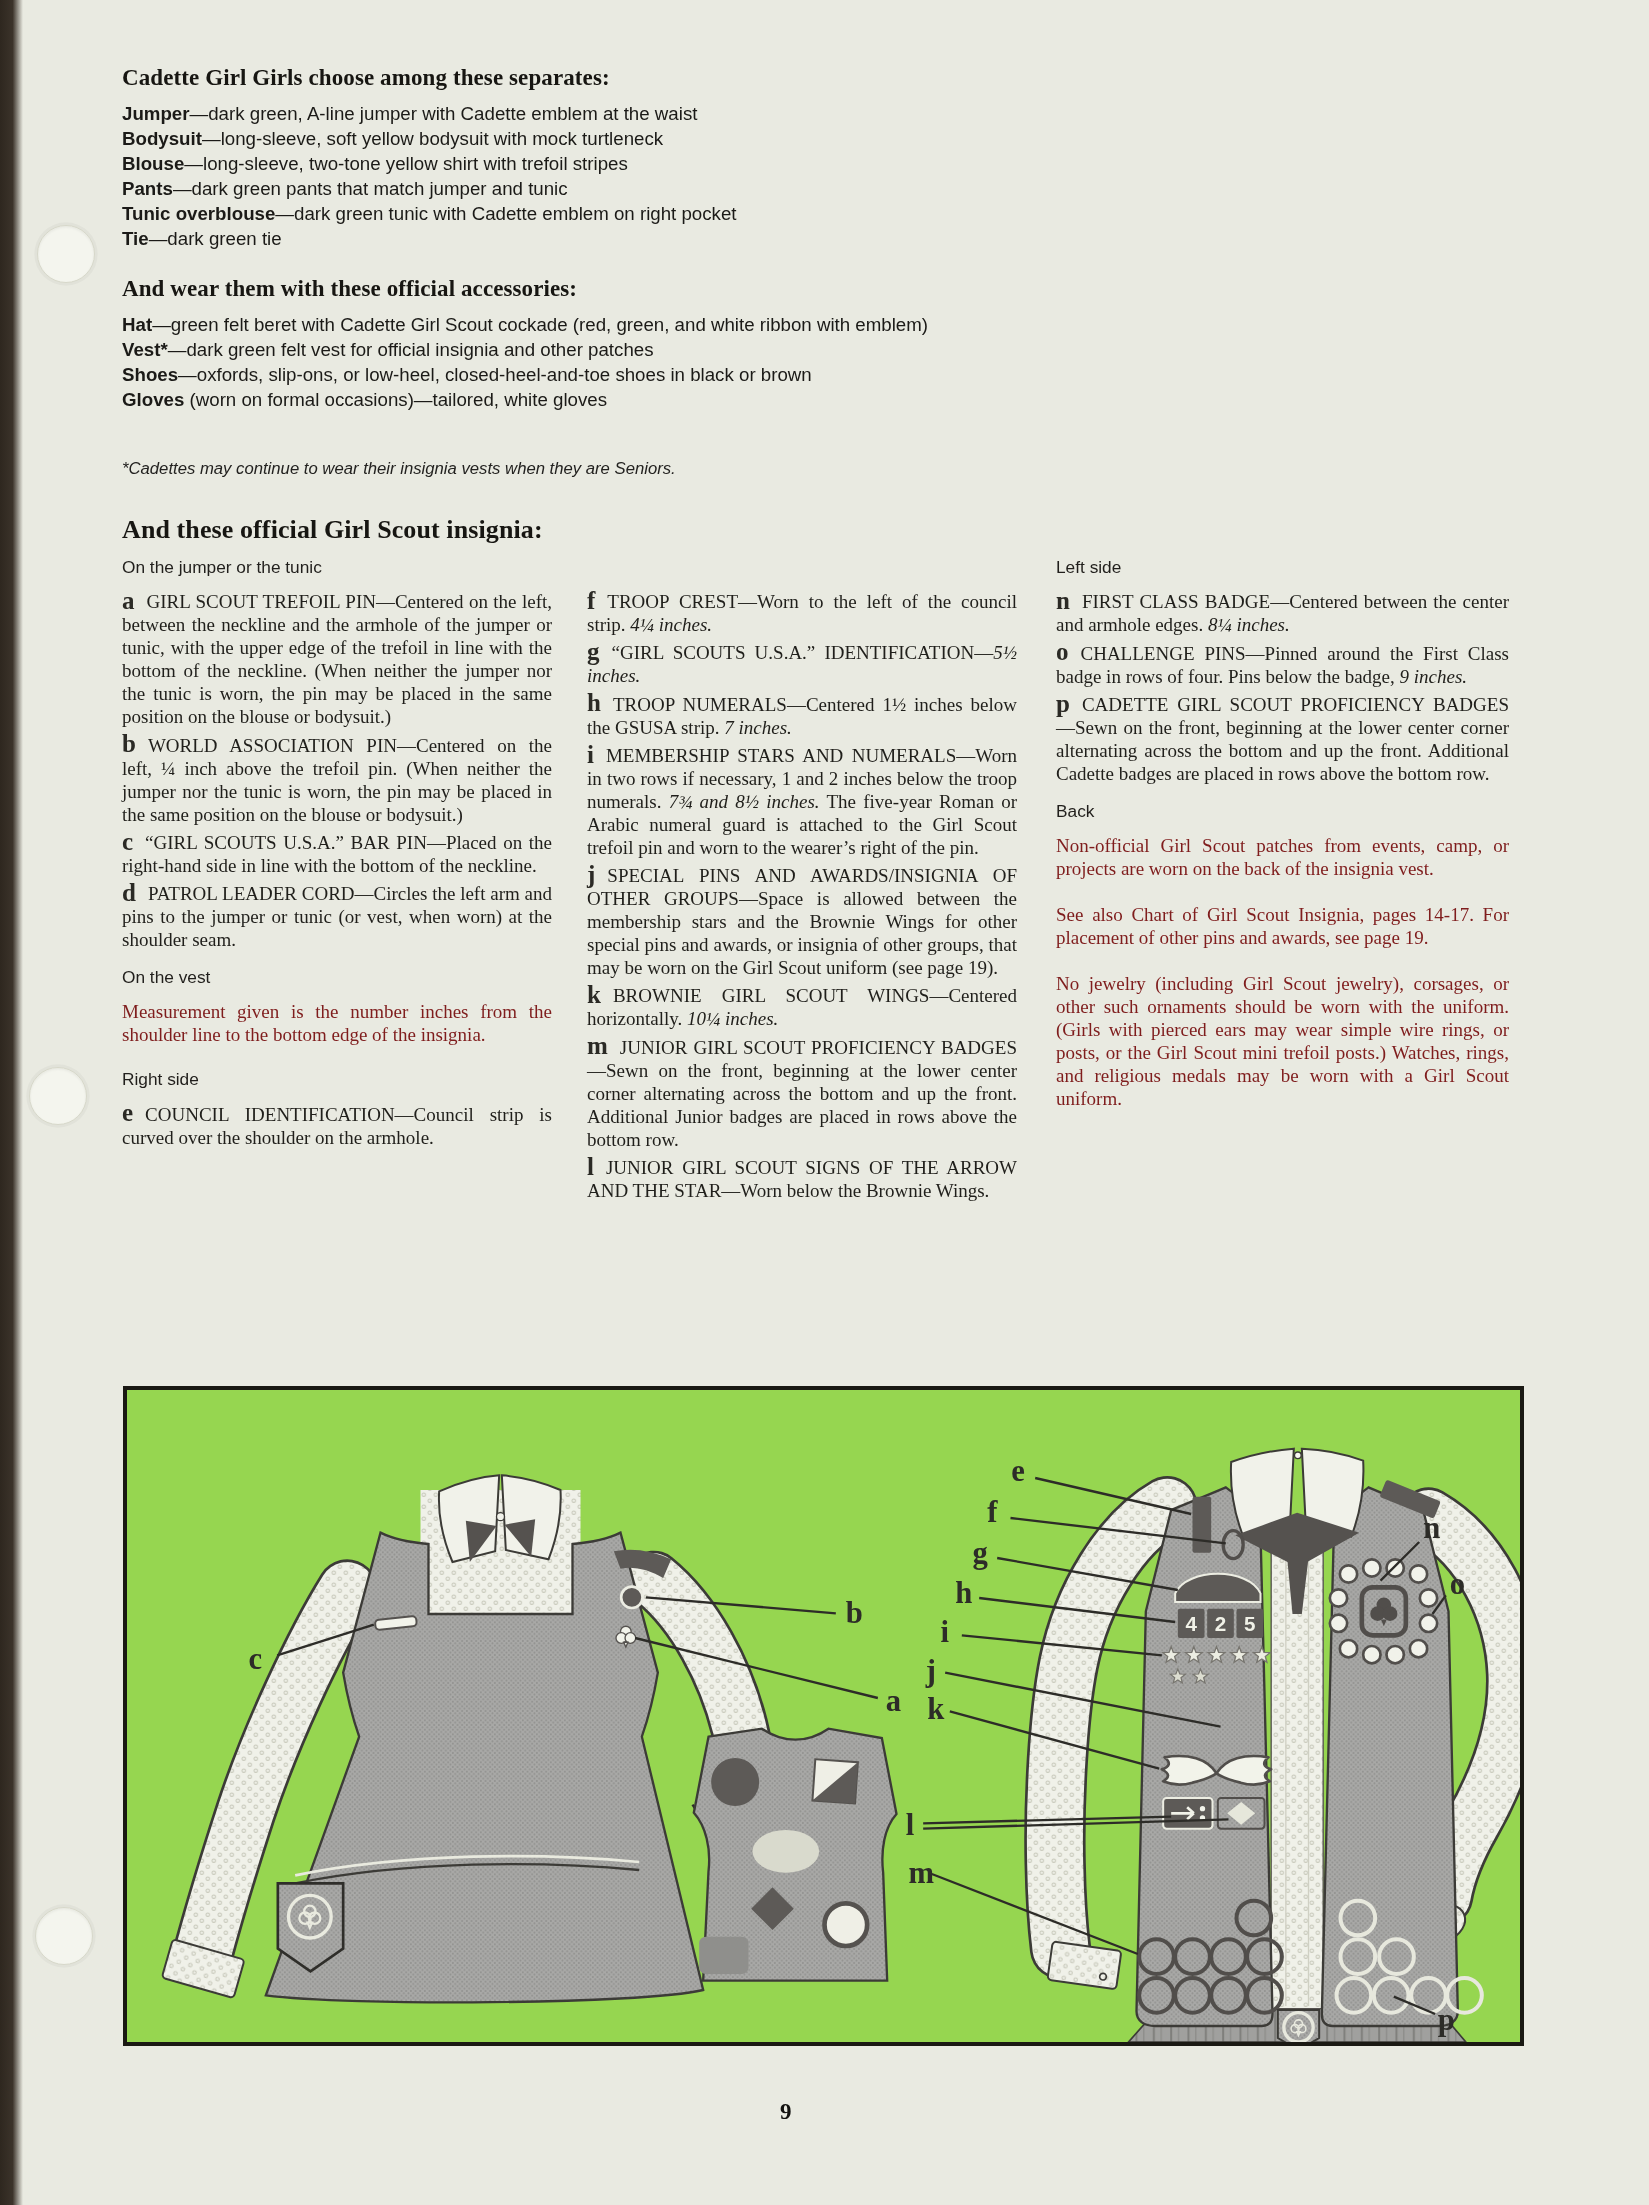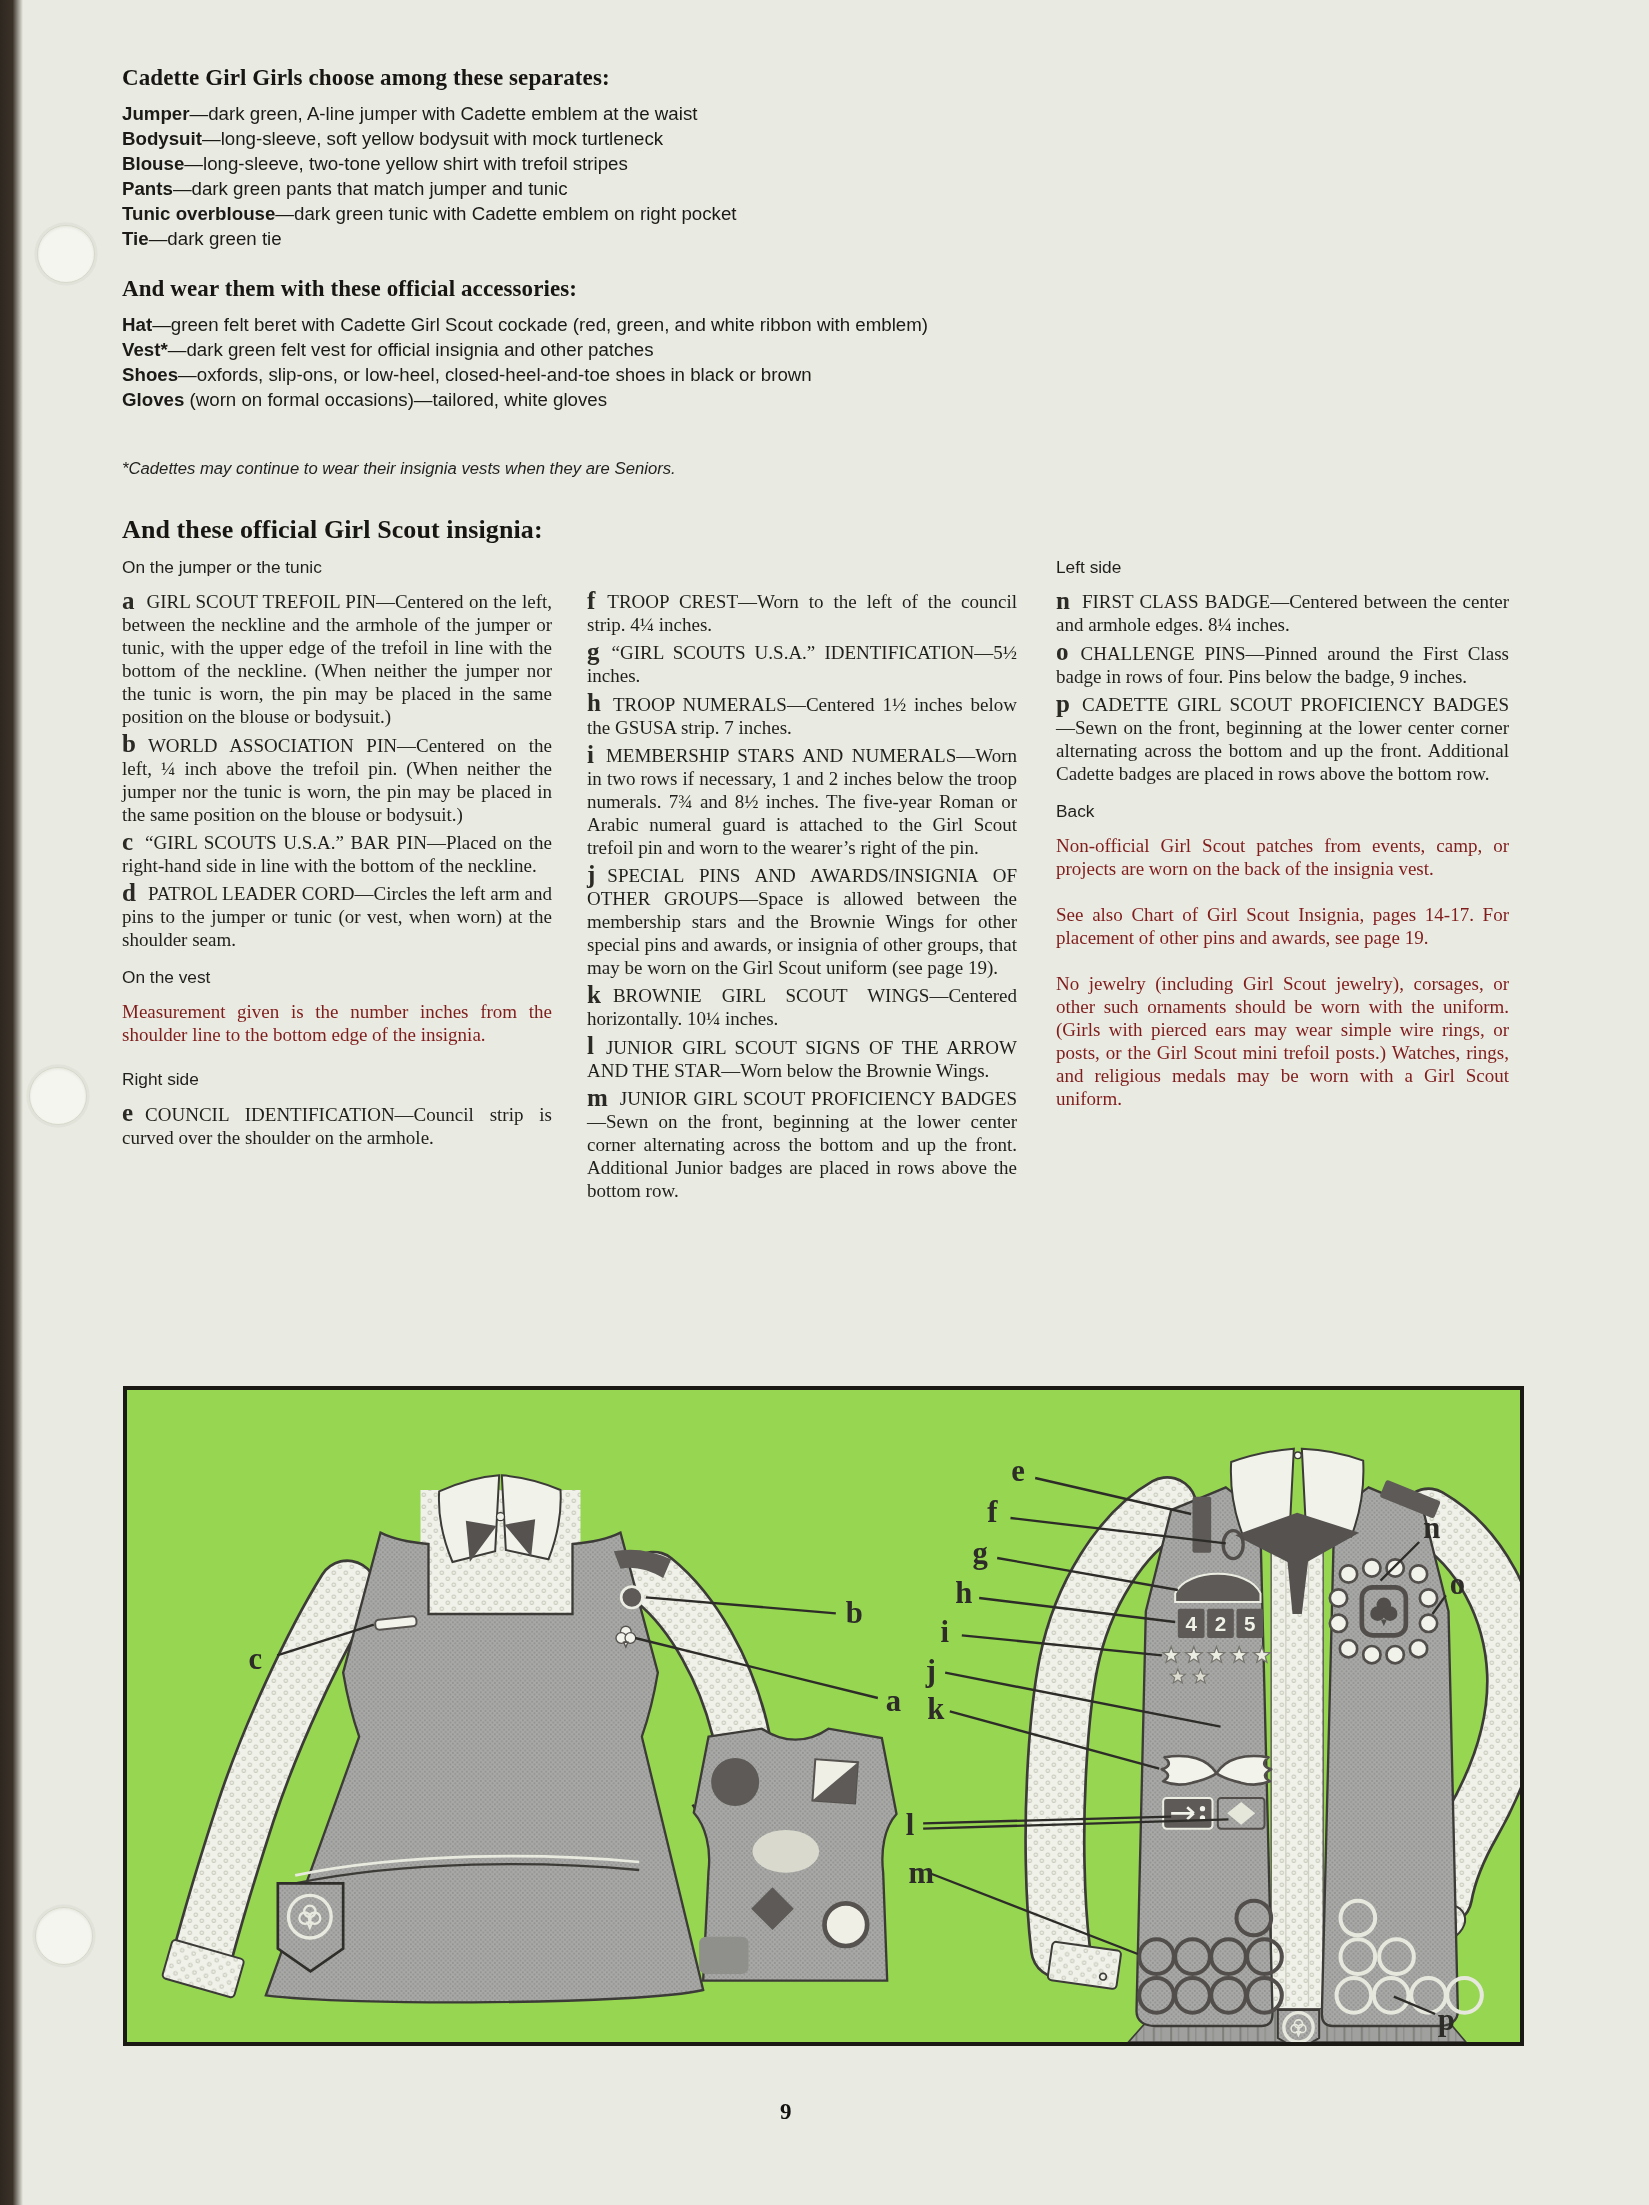--- a/index.html
+++ b/index.html
@@ -60,21 +60,21 @@
   .col-subhead:first-child{margin-top:0;}
   .entry{
     margin:0 0 5.3px 0;
     font:19px/23px "Liberation Serif", serif;
     text-align:justify;color:#201f1b;
   }
   .entry-letter{
     font-weight:bold;font-size:25px;line-height:0;
     margin-right:12px;position:relative;top:0.7px;color:#2b2a25;
   }
-  .ital{}
+  .ital{font-style:italic;}
   .col-para{
     margin:0 0 23px 0;
     font:19px/23px "Liberation Serif", serif;
     text-align:justify;color:#7f1d1d;
   }
   .col-para:last-child{margin-bottom:0;}
 
   .figure-panel{
     position:absolute;left:123px;top:1386px;
     width:1393px;height:652px;
@@ -132,22 +132,22 @@
         <div class="col-subhead">Right side</div>
         <p class="entry"><span class="entry-letter">e</span><span>COUNCIL IDENTIFICATION—Council strip is curved over the shoulder on the armhole.</span></p>
       </div>
     <div class="insignia-col pad-top">
         <p class="entry"><span class="entry-letter">f</span><span>TROOP CREST—Worn to the left of the council strip. </span><span class="ital">4¼ inches.</span></p>
         <p class="entry"><span class="entry-letter">g</span><span>“GIRL SCOUTS U.S.A.” IDENTIFICATION—</span><span class="ital">5½ inches.</span></p>
         <p class="entry"><span class="entry-letter">h</span><span>TROOP NUMERALS—Centered 1½ inches below the GSUSA strip. </span><span class="ital">7 inches.</span></p>
         <p class="entry"><span class="entry-letter">i</span><span>MEMBERSHIP STARS AND NUMERALS—Worn in two rows if necessary, 1 and 2 inches below the troop numerals. </span><span class="ital">7¾ and 8½ inches.</span><span> The five-year Roman or Arabic numeral guard is attached to the Girl Scout trefoil pin and worn to the wearer’s right of the pin.</span></p>
         <p class="entry"><span class="entry-letter">j</span><span>SPECIAL PINS AND AWARDS/INSIGNIA OF OTHER GROUPS—Space is allowed between the membership stars and the Brownie Wings for other special pins and awards, or insignia of other groups, that may be worn on the Girl Scout uniform (see page 19).</span></p>
         <p class="entry"><span class="entry-letter">k</span><span>BROWNIE GIRL SCOUT WINGS—Centered horizontally. </span><span class="ital">10¼ inches.</span></p>
+        <p class="entry"><span class="entry-letter">m</span><span>JUNIOR GIRL SCOUT PROFICIENCY BADGES—Sewn on the front, beginning at the lower center corner alternating across the bottom and up the front. Additional Junior badges are placed in rows above the bottom row.</span></p>
         <p class="entry"><span class="entry-letter">l</span><span>JUNIOR GIRL SCOUT SIGNS OF THE ARROW AND THE STAR—Worn below the Brownie Wings.</span></p>
-        <p class="entry"><span class="entry-letter">m</span><span>JUNIOR GIRL SCOUT PROFICIENCY BADGES—Sewn on the front, beginning at the lower center corner alternating across the bottom and up the front. Additional Junior badges are placed in rows above the bottom row.</span></p>
       </div>
     <div class="insignia-col">
         <div class="col-subhead">Left side</div>
         <p class="entry"><span class="entry-letter">n</span><span>FIRST CLASS BADGE—Centered between the center and armhole edges. </span><span class="ital">8¼ inches.</span></p>
         <p class="entry"><span class="entry-letter">o</span><span>CHALLENGE PINS—Pinned around the First Class badge in rows of four. Pins below the badge, </span><span class="ital">9 inches.</span></p>
         <p class="entry"><span class="entry-letter">p</span><span>CADETTE GIRL SCOUT PROFICIENCY BADGES—Sewn on the front, beginning at the lower center corner alternating across the bottom and up the front. Additional Cadette badges are placed in rows above the bottom row.</span></p>
         <div class="col-subhead">Back</div>
         <p class="col-para">Non-official Girl Scout patches from events, camp, or projects are worn on the back of the insignia vest.</p>
         <p class="col-para">See also Chart of Girl Scout Insignia, pages 14-17. For placement of other pins and awards, see page 19.</p>
         <p class="col-para">No jewelry (including Girl Scout jewelry), corsages, or other such ornaments should be worn with the uniform. (Girls with pierced ears may wear simple wire rings, or posts, or the Girl Scout mini trefoil posts.) Watches, rings, and religious medals may be worn with a Girl Scout uniform.</p>

